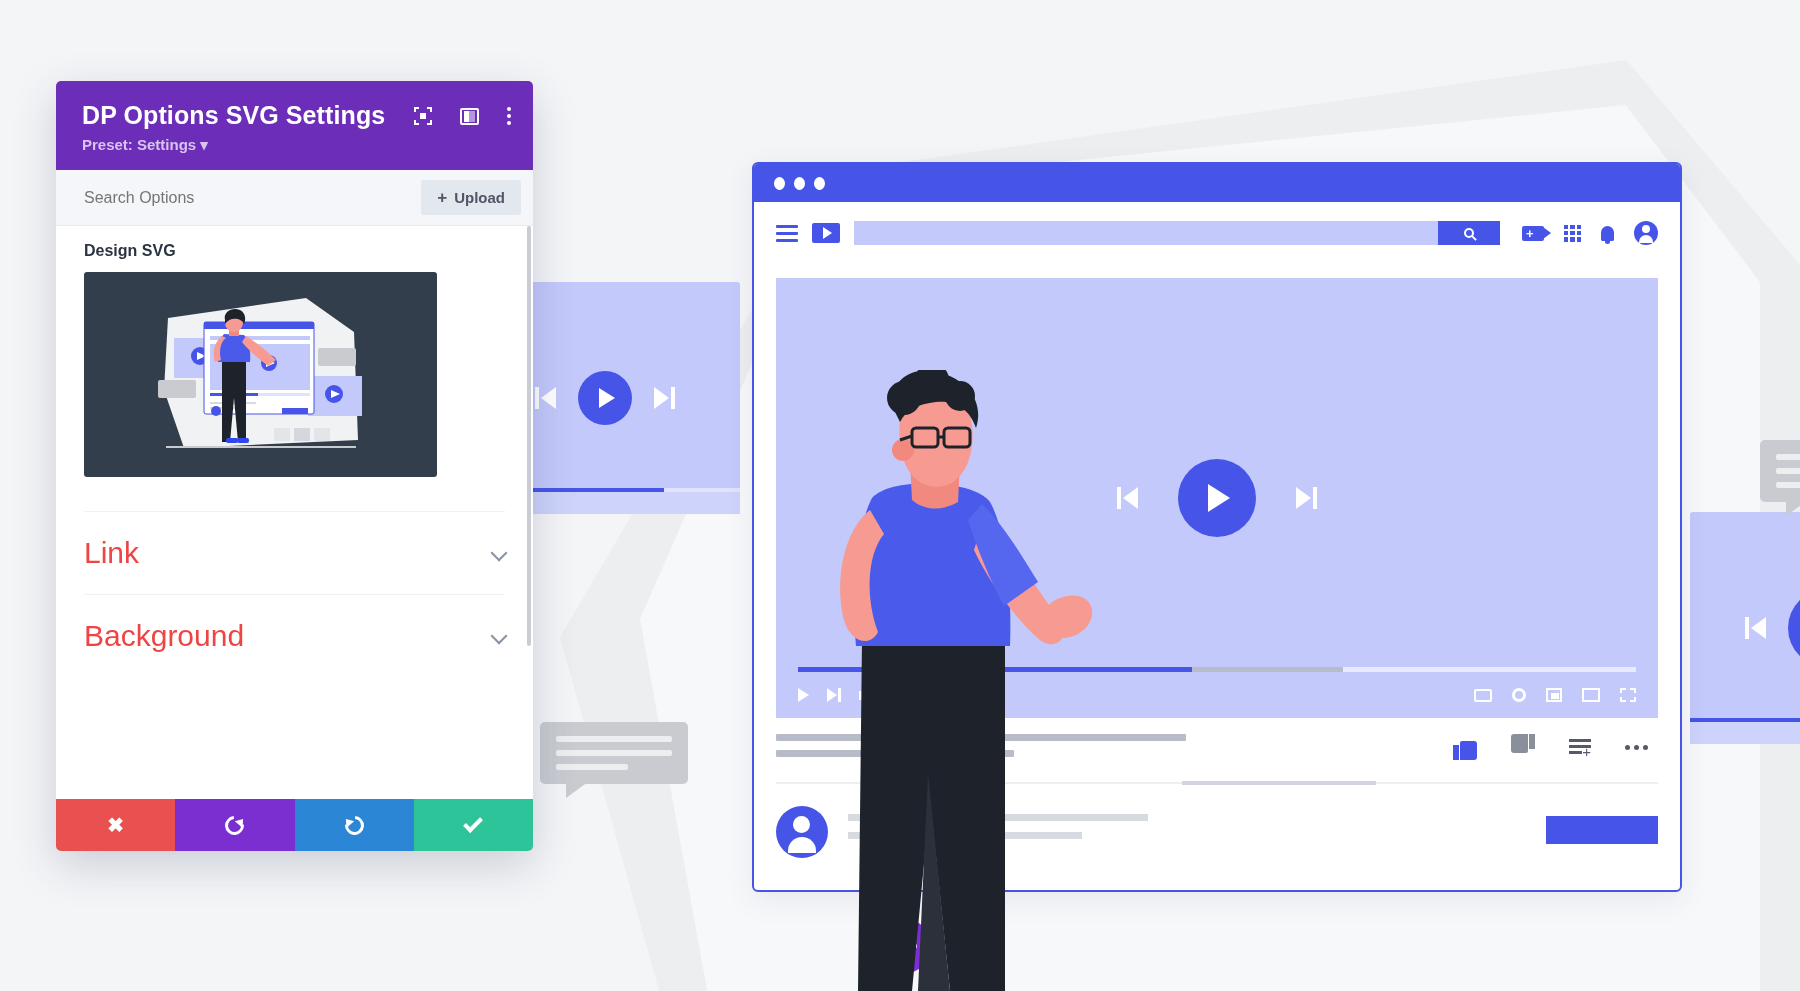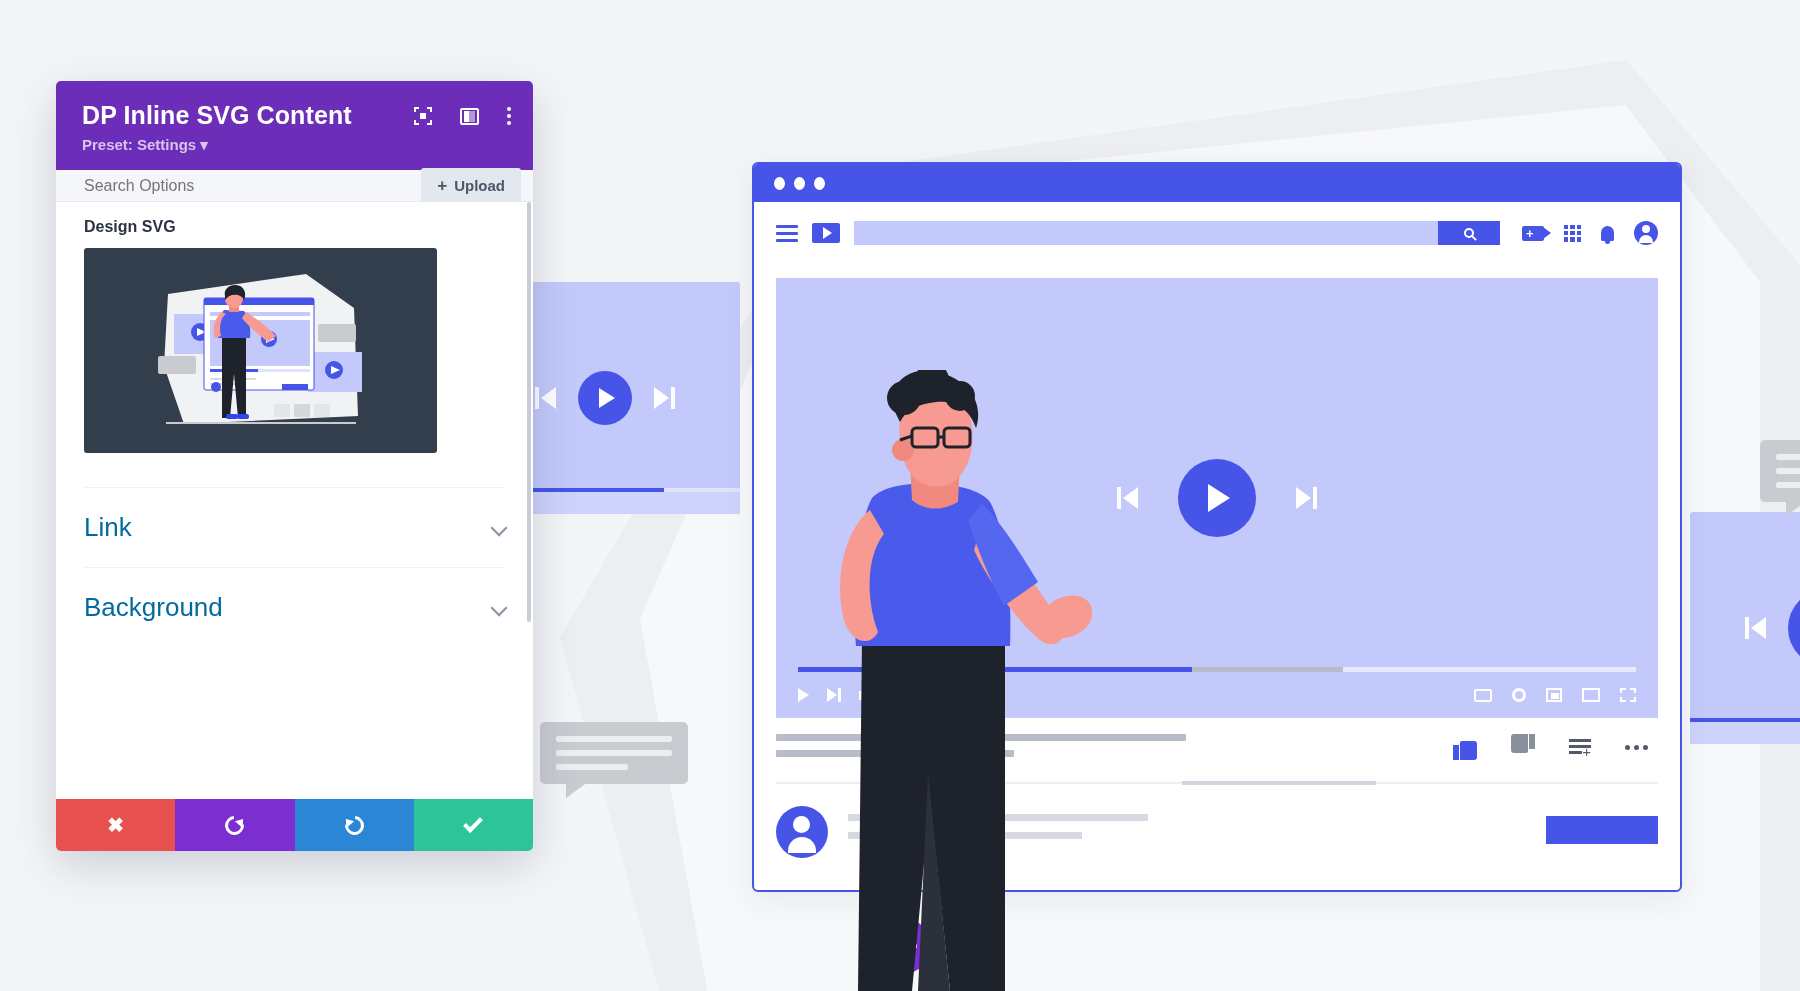--- a/index.html
+++ b/index.html
@@ -177,21 +177,21 @@
   .hi-layout::before{content:"";position:absolute;right:2px;top:1px;width:6px;bottom:1px;background:#fff;opacity:.5;}
   .hi-kebab{ display:flex;flex-direction:column;gap:3px;}
   .hi-kebab i{ width:4px;height:4px;background:#fff;border-radius:50%;display:block;}
 
   .p-tabs{ display:flex; background:#7530c4; }
   .p-tab{ padding:14px 0; color:#fff; font-size:16px; font-weight:bold; text-align:center; cursor:pointer;}
   .p-tab:nth-child(1){ width:125px; background:#8d3de0;}
   .p-tab:nth-child(2){ width:100px;}
   .p-tab:nth-child(3){ width:150px;}
 
-  .p-search{ background:#f4f6f9; border-bottom:1px solid #e6eaf0; display:flex; align-items:center; padding:0 12px 0 28px; height:32px; position:relative;}
+  .p-search{ background:#f4f6f9; border-bottom:1px solid #e6eaf0; display:flex; align-items:center; padding:0 12px 0 28px; height:56px; position:relative;}
   .p-search-input{ border:0; background:transparent; outline:none; font-size:16px; color:#8f98a6; font-family:"Liberation Sans",sans-serif; flex:1;}
   .filter-btn{ background:#e3e7ee; color:#4e5667; font-size:15px; font-weight:600; padding:9px 16px; border-radius:3px; display:flex; align-items:center; gap:7px; cursor:pointer;}
   .filter-btn .plus{ font-size:17px; line-height:14px;}
 
   .p-body{ flex:1; overflow:hidden; position:relative; background:#fff;}
   .scrollbar{ position:absolute; right:2px; top:0; width:4px; height:420px; background:#c9ccd4; border-radius:2px;}
 
   .sec{ padding:0 28px; }
   .sec-head{ display:flex; align-items:center; padding:26px 0 8px 0;}
   .sec-title{ font-size:22px; color:#2f8fe0; }
@@ -202,21 +202,21 @@
   .dots-v{ display:flex;flex-direction:column;gap:3px;}
   .dots-v i{width:3px;height:3px;background:#8a93a3;border-radius:50%;display:block;}
 
   .field-label{ font-size:16px; font-weight:bold; color:#2b3341; margin:16px 0 12px 0;}
   .svg-preview{
     width:353px; height:205px; background:#333e4c; border-radius:3px;
     display:flex; align-items:center; justify-content:center; overflow:hidden;
   }
   .row-divider{ height:1px; background:#eef1f6; margin:34px 0 0 0;}
   .collapsed-row{ display:flex; align-items:center; padding:24px 0; }
-  .collapsed-row .t{ font-size:26px; color:#0369a1;}
+  .collapsed-row .t{ font-size:30px; color:#ef4444;}
   .collapsed-row .chev{ margin-left:auto;}
 
   .p-foot{ display:flex; height:52px; }
   .p-foot div{ flex:1; display:flex; align-items:center; justify-content:center; cursor:pointer;}
   .f-cancel{ background:#e8514f;}
   .f-undo{ background:#7b2fd1;}
   .f-redo{ background:#2c86d6;}
   .f-save{ background:#2ec49a;}
   .gl{ color:#fff; font-size:20px; font-weight:bold;}
   .ic-undo,.ic-redo{ width:19px;height:19px;border:3px solid #fff;border-radius:50%;border-top-color:transparent;position:relative;}
@@ -443,21 +443,21 @@
     <rect x="112" y="58" width="26" height="19" rx="4"></rect>
     <rect x="144" y="58" width="26" height="19" rx="4"></rect>
     <path d="M138 67 L144 67"></path>
     <path d="M112 66 L100 70"></path>
   </g>
 </svg>
 
 <div id="panel">
 
   <div class="p-head">
-    <div class="p-title">DP Inline SVG Content</div>
+    <div class="p-title">DP Options SVG Settings</div>
     <div class="p-preset">Preset: Settings ▾</div>
     <div class="p-head-icons">
       <span class="hi-focus">
           <i></i>
           <i></i>
           <i></i>
           <i></i>
           <i class="c"></i>
         </span>
       <span class="hi-layout"></span>

